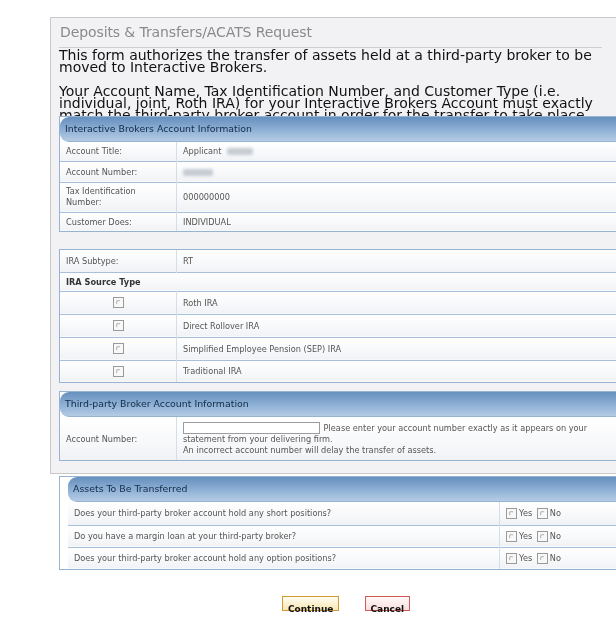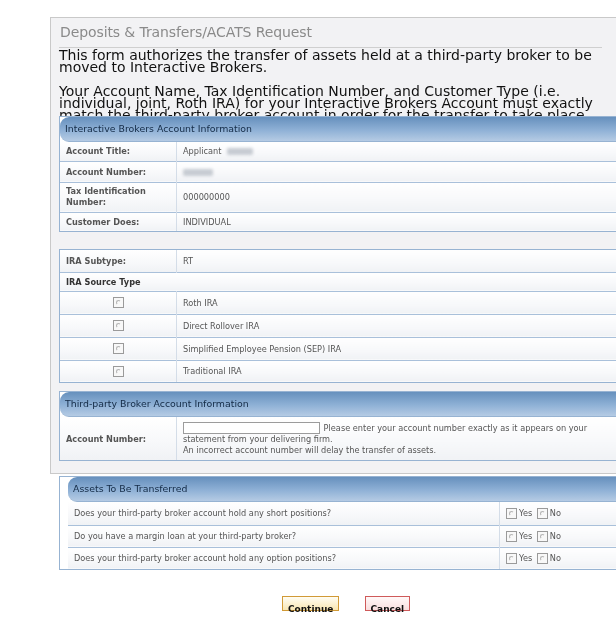--- a/index.html
+++ b/index.html
@@ -15,21 +15,21 @@
   .intro p + p { margin-top: 12px; }
 
   .section { position: absolute; left: 8px; width: 578px; background: #fff;
              border: 1px solid #97b3d2; box-sizing: border-box; }
   .sec-head { height: 24px; line-height: 24px; padding-left: 5px; font-size: 9.4px; color: #132a45;
               background: linear-gradient(#6690bd, #8fb1d6 55%, #b5cbe4); border-bottom: 1px solid #97b3d2; border-radius: 9px; }
   table { border-collapse: collapse; width: 100%; }
   td { font-size: 8.2px; color: #555; padding: 0 6px; border-top: 1px solid #a9c0da;
        background: linear-gradient(#ffffff, #f7f8fa 60%, #f0f2f5); }
   tr:first-child td { border-top: none; }
-  td.lbl { width: 104px; border-right: 1px solid #d4dde8; font-weight: bold; }
+  td.lbl { width: 104px; border-right: 1px solid #d4dde8; }
   td.radio-cell { width: 104px; text-align: center; border-right: 1px solid #d4dde8; }
   .bold { font-weight: bold; color: #333; }
 
   .radio { display: inline-block; width: 11px; height: 11px; border: 1px solid #9a9a9a;
            background: #f8f8f8; box-sizing: border-box; position: relative; vertical-align: middle; }
   .radio::after { content: ""; position: absolute; left: 2px; top: 2px; width: 5px; height: 5px;
                   border-radius: 50%; border: 1px solid #b5b5b5; border-right-color: transparent;
                   border-bottom-color: transparent; box-sizing: border-box; }
   .redacted { display: inline-block; height: 7px; background: #c7ccd3; filter: blur(1.4px);
               vertical-align: middle; border-radius: 2px; }

